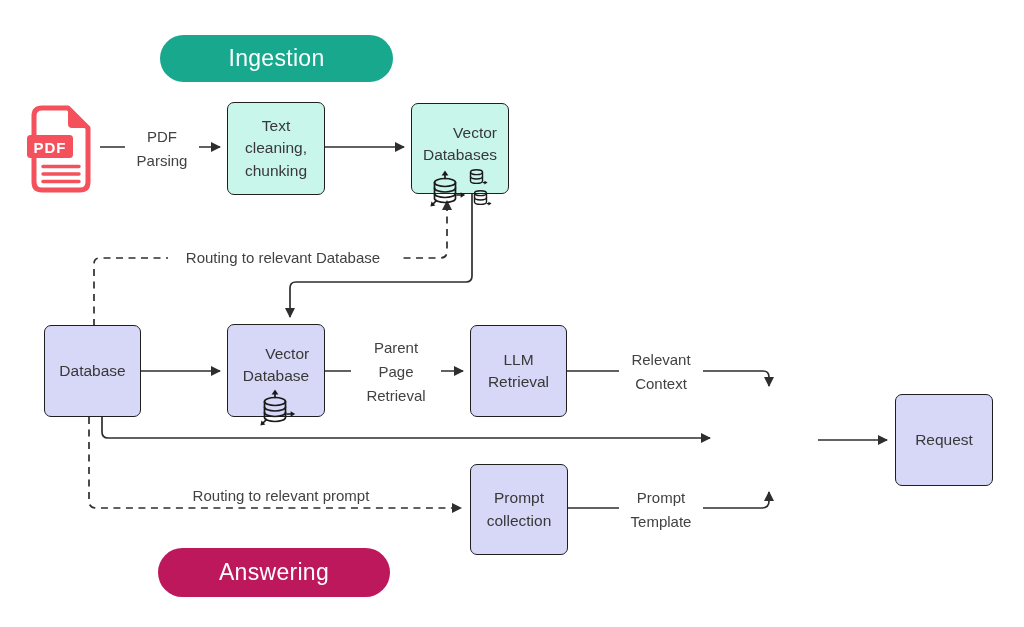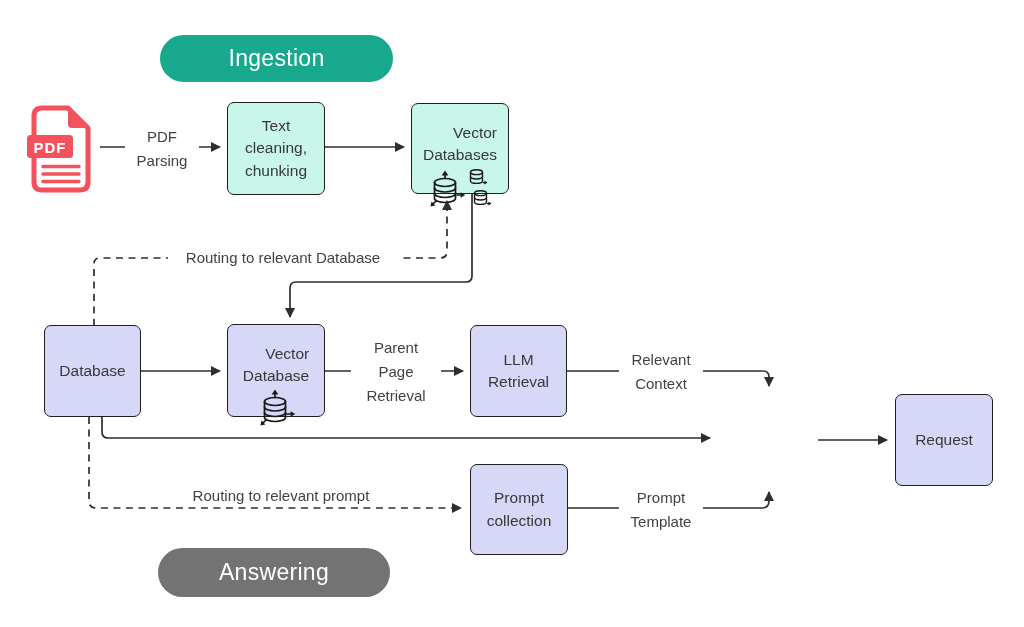--- a/index.html
+++ b/index.html
@@ -17,21 +17,21 @@
   .node.mint { background:#C9F6EB; }
   .node.lav  { background:#D7D8F7; }
   .node.with-icon { justify-content:flex-start; padding-top:18px;text-align:right; }
   .node.with-icon .icon-wrap { margin-top:1px; line-height:0; }
 
   .pill {
     position:absolute; border-radius:25px; display:flex; align-items:center; justify-content:center;
     color:#ffffff; font-size:23px; letter-spacing:0.3px;
   }
   .pill.ingestion { background:#18A88D;text-align:right; }
-  .pill.answering { background:#737373; }
+  .pill.answering { background:#be185d; }
 
   .edge-label {
     position:absolute; background:#ffffff; display:flex; align-items:center; justify-content:center;
     text-align:center; font-size:15px; color:#424242; line-height:1.6; white-space:pre-line;
   }
 
   .pdf-icon { position:absolute; left:26px; top:104px; line-height:0; }
 </style>
 </head>
 <body>

